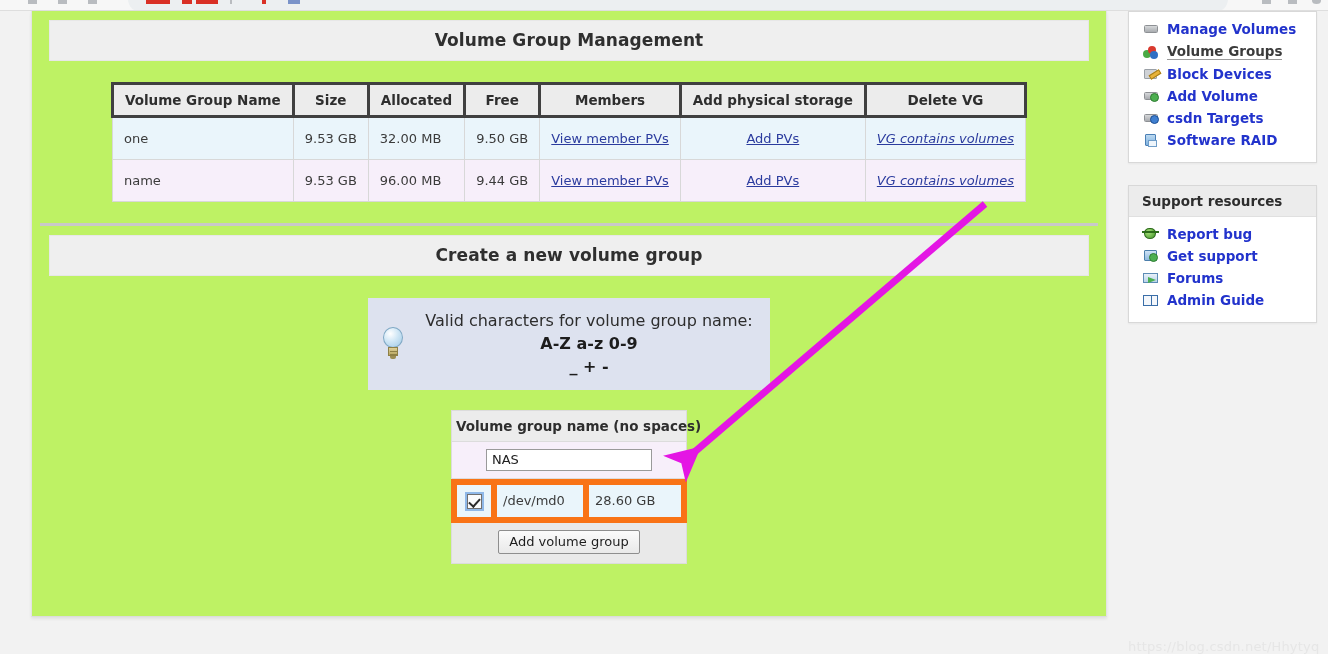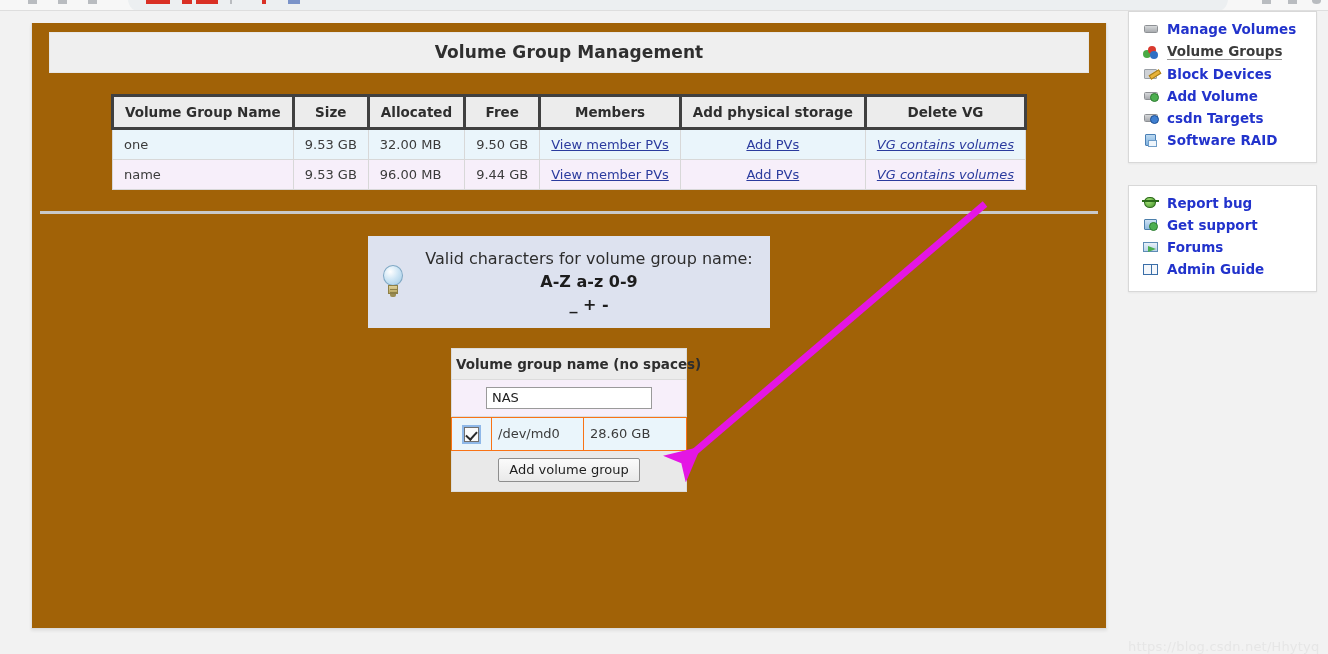--- a/index.html
+++ b/index.html
@@ -35,23 +35,23 @@
   
   .page {
     position: absolute;
     left: 0; top: 11px;
     width: 1328px; height: 643px;
     background: #f2f2f2;
   }
 
   .content-card {
     position: absolute;
-    left: 31px; top: 12px;
+    left: 31px; top: 0px;
     width: 1076px; height: 606px;
-    background: #a16207;
+    background: #bef264;
     border-left: 1px solid #e3e3e3;
     border-right: 1px solid #e3e3e3;
     border-bottom: 1px solid #dcdcdc;
     box-shadow: 0 2px 3px rgba(0,0,0,0.07);
   }
 
   
   .section-title {
     margin: 9px 17px 0 17px;
     background: #efefef;
@@ -76,21 +76,21 @@
     border: 3px solid #404040;
     font-weight: bold;
     font-size: 13.5px;
     color: #2e2e2e;
     padding: 7px 11px;
     text-align: center;
     white-space: nowrap;
   }
   table.vg td {
     border: 1px solid #d8d8d8;
-    padding: 7px 11px;
+    padding: 13px 11px;
     white-space: nowrap;
     color: #3b3b3b;
   }
   table.vg tr.row-a td { background: #eaf5fb; }
   table.vg tr.row-b td { background: #f7effa; }
   table.vg td.name { text-align: left; min-width: 140px; }
   table.vg td.num  { text-align: left; }
   table.vg td.lnk  { text-align: center; }
   table.vg a {
     color: #2b3b9e; text-decoration: underline; font-size: 13px;
@@ -152,21 +152,21 @@
     font-size: 13px;
     font-family: "DejaVu Sans", "Liberation Sans", sans-serif;
     border: 1px solid #9a9a9a;
     padding: 2px 5px;
     background: #ffffff;
     color: #202020;
   }
   .pv-table { width: 236px; border-collapse: collapse; }
   .pv-table td {
     background: #eaf5fb;
-    border: 1px solid #f97316;
+    border: 6px solid #f97316;
     padding: 8px 6px;
     color: #3b3b3b;
     font-size: 13px;
   }
   .pv-cb { width: 40px; text-align: center; }
   .pv-dev { width: 92px; text-align: left; padding-left: 12px; }
   .pv-size { text-align: left; padding-left: 10px; }
   .cb {
     -webkit-appearance: none; appearance: none;
     width: 15px; height: 15px;
@@ -378,20 +378,21 @@
             <td class="lnk"><a href="#">View member PVs</a></td>
             <td class="lnk"><a href="#">Add PVs</a></td>
             <td class="lnk"><a href="#" class="ital">VG contains volumes</a></td>
           </tr>
         </tbody>
       </table>
     </div>
 
     <hr class="divider">
 
+    <div class="section-title">Create a new volume group</div>
 
     <div class="hint-box">
       <div class="bulb">
         <div class="bulb-glass"></div>
         <div class="bulb-base"></div>
         <div class="bulb-tip"></div>
       </div>
       <div class="hint-text">
         <span>Valid characters for volume group name: </span><b>A-Z a-z 0-9</b><br>
         <b>_ + -</b>
@@ -469,20 +470,21 @@
           <span class="nav-ico">
               <i class="ico-bluedisk"></i>
             </span>
           <span class="nav-label">Software RAID</span>
         </a>
 
       </div>
     </div>
 
     <div class="panel">
+      <div class="panel-head">Support resources</div>
       <div class="nav-list">
 
         <a class="nav-item" href="#">
           <span class="nav-ico">
               <i class="ico-bug"></i>
             </span>
           <span class="nav-label">Report bug</span>
         </a>
 
         <a class="nav-item" href="#">

